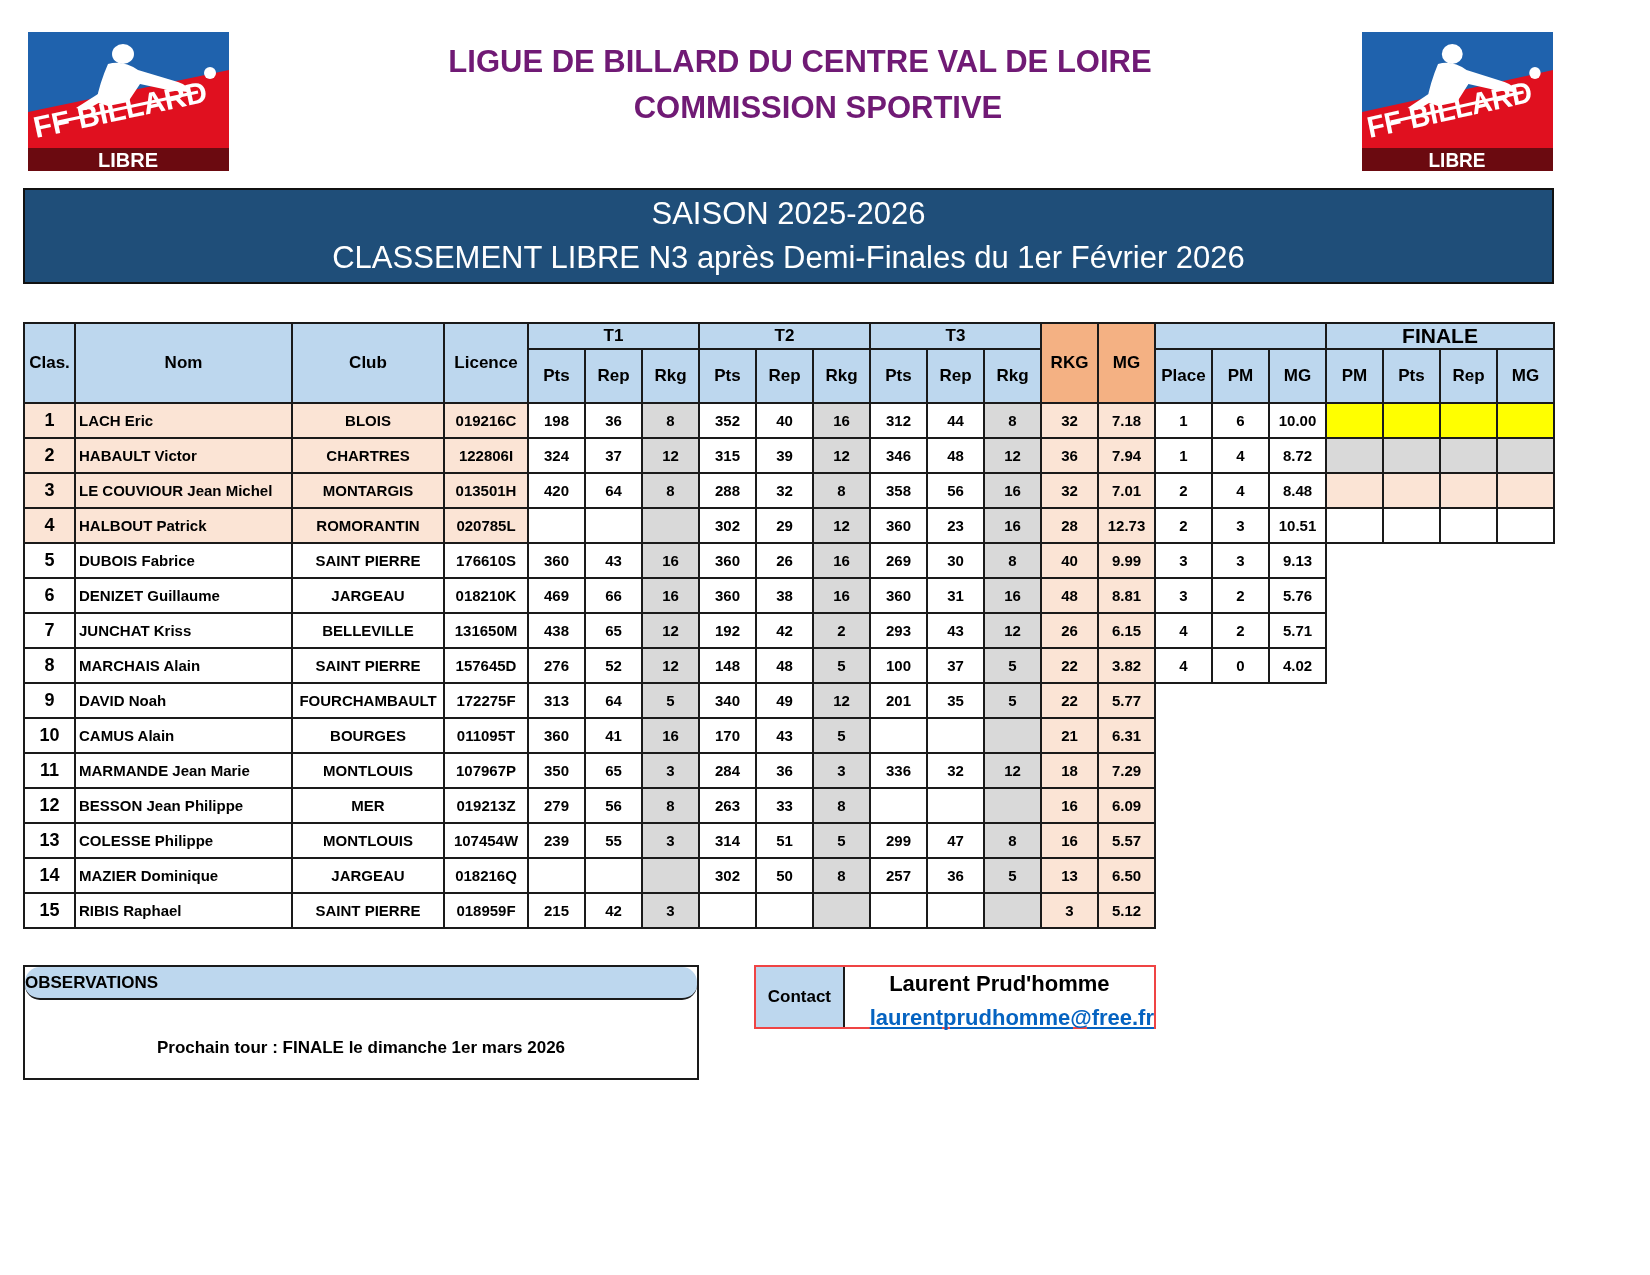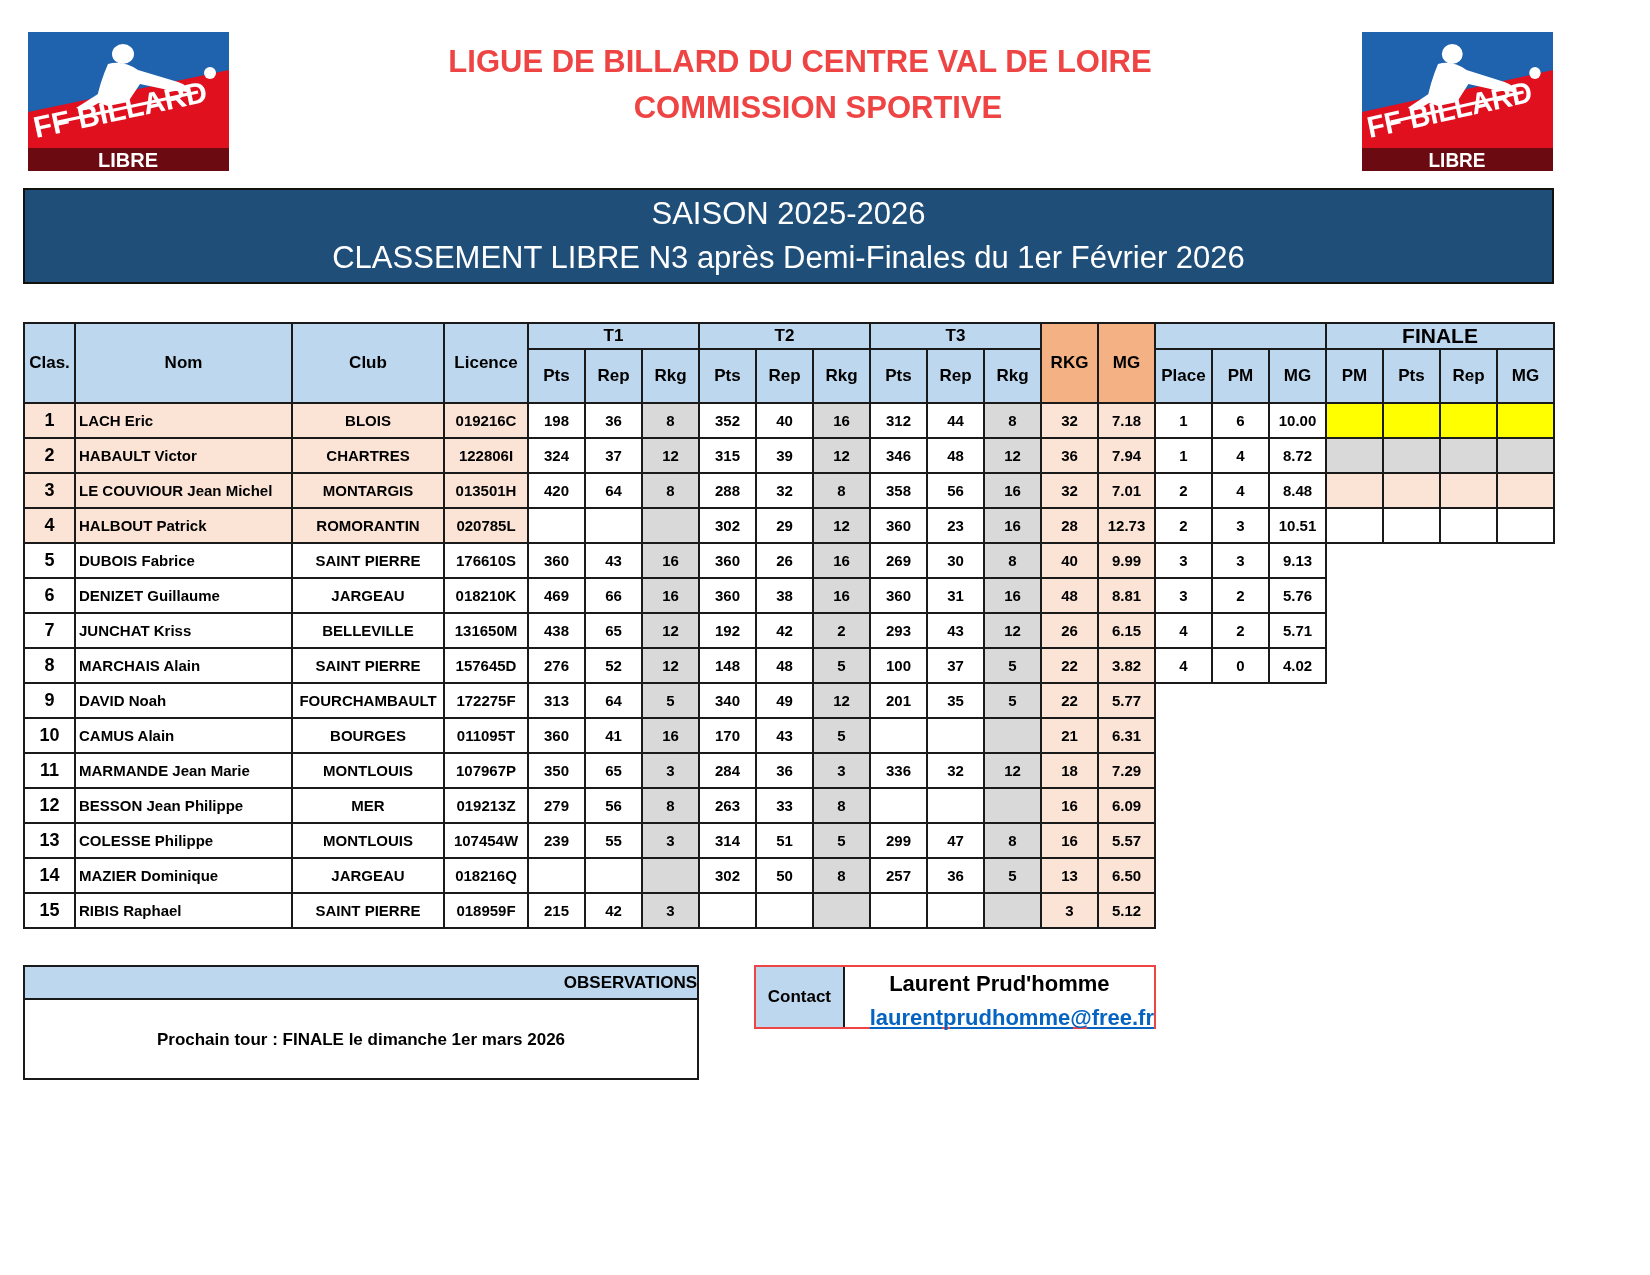--- a/index.html
+++ b/index.html
@@ -5,21 +5,21 @@
   html, body { margin: 0; padding: 0; background: #ffffff; }
   body { width: 1650px; height: 1275px; position: relative; overflow: hidden;
          font-family: "Liberation Sans", "DejaVu Sans", sans-serif; color: #000; }
 
   
   .logo { position: absolute; width: 201px; height: 139px; overflow: hidden; }
   .logo svg { display: block; }
 
   
   .league-title { position: absolute; left: 300px; width: 1000px; text-align: center;
-                  color: #ef4444; font-weight: bold; font-size: 31px; letter-spacing: 0px; }
+                  color: #701a75; font-weight: bold; font-size: 31px; letter-spacing: 0px; }
   
   .banner { position: absolute; left: 23px; top: 188px; width: 1527px; height: 92px;
             background: #1f4e79; border: 2px solid #111; color: #fff; text-align: center;
             font-weight: normal; font-size: 31px; }
   .banner .l1 { position: absolute; left: 0; right: 0; top: 6px; }
   .banner .l2 { position: absolute; left: 0; right: 0; top: 50px; }
 
   
   table.rank { position: absolute; left: 23px; top: 322px; border-collapse: collapse;
                table-layout: fixed; font-weight: bold; font-size: 15px; }
@@ -36,22 +36,22 @@
   .peach { background: #fbe4d5; }
   .gray { background: #d9d9d9; }
   .yellow { background: #ffff00; }
   .white { background: #ffffff; }
   td.none { border: none !important; background: transparent; }
 
   
   .obs { position: absolute; left: 23px; top: 965px; width: 672px; height: 111px;
          border: 2px solid #1a1a1a; }
   .obs .hd { height: 31px; background: #bdd7ee; border-bottom: 2px solid #1a1a1a;
-             text-align: right; font-weight: bold; font-size: 17px; line-height: 31px; }
-  .obs .bd { text-align: center; font-weight: bold; font-size: 17px; padding-top: 30px; }
+             text-align: left; font-weight: bold; font-size: 17px; line-height: 31px; border-radius: 15px; }
+  .obs .bd { text-align: center; font-weight: bold; font-size: 17px; padding-top: 38px; }
 
   
   .contact { position: absolute; left: 754px; top: 965px; width: 398px; height: 60px;
              border: 2px solid #ef4444; display: flex; }
   .contact .lbl { width: 114px; background: #bdd7ee; border-right: 2px solid #1a1a1a;
                   font-weight: bold; font-size: 17px; display: flex; align-items: center;
                   justify-content: center; }
   .contact .val { flex: 1; text-align: center; font-weight: bold; font-size: 22px; }
   .contact .name { margin-top: 4px; }
   .contact a { display: inline-block; margin-top: 8px; color: #0563c1; text-decoration: underline; margin-left: 25px; }

